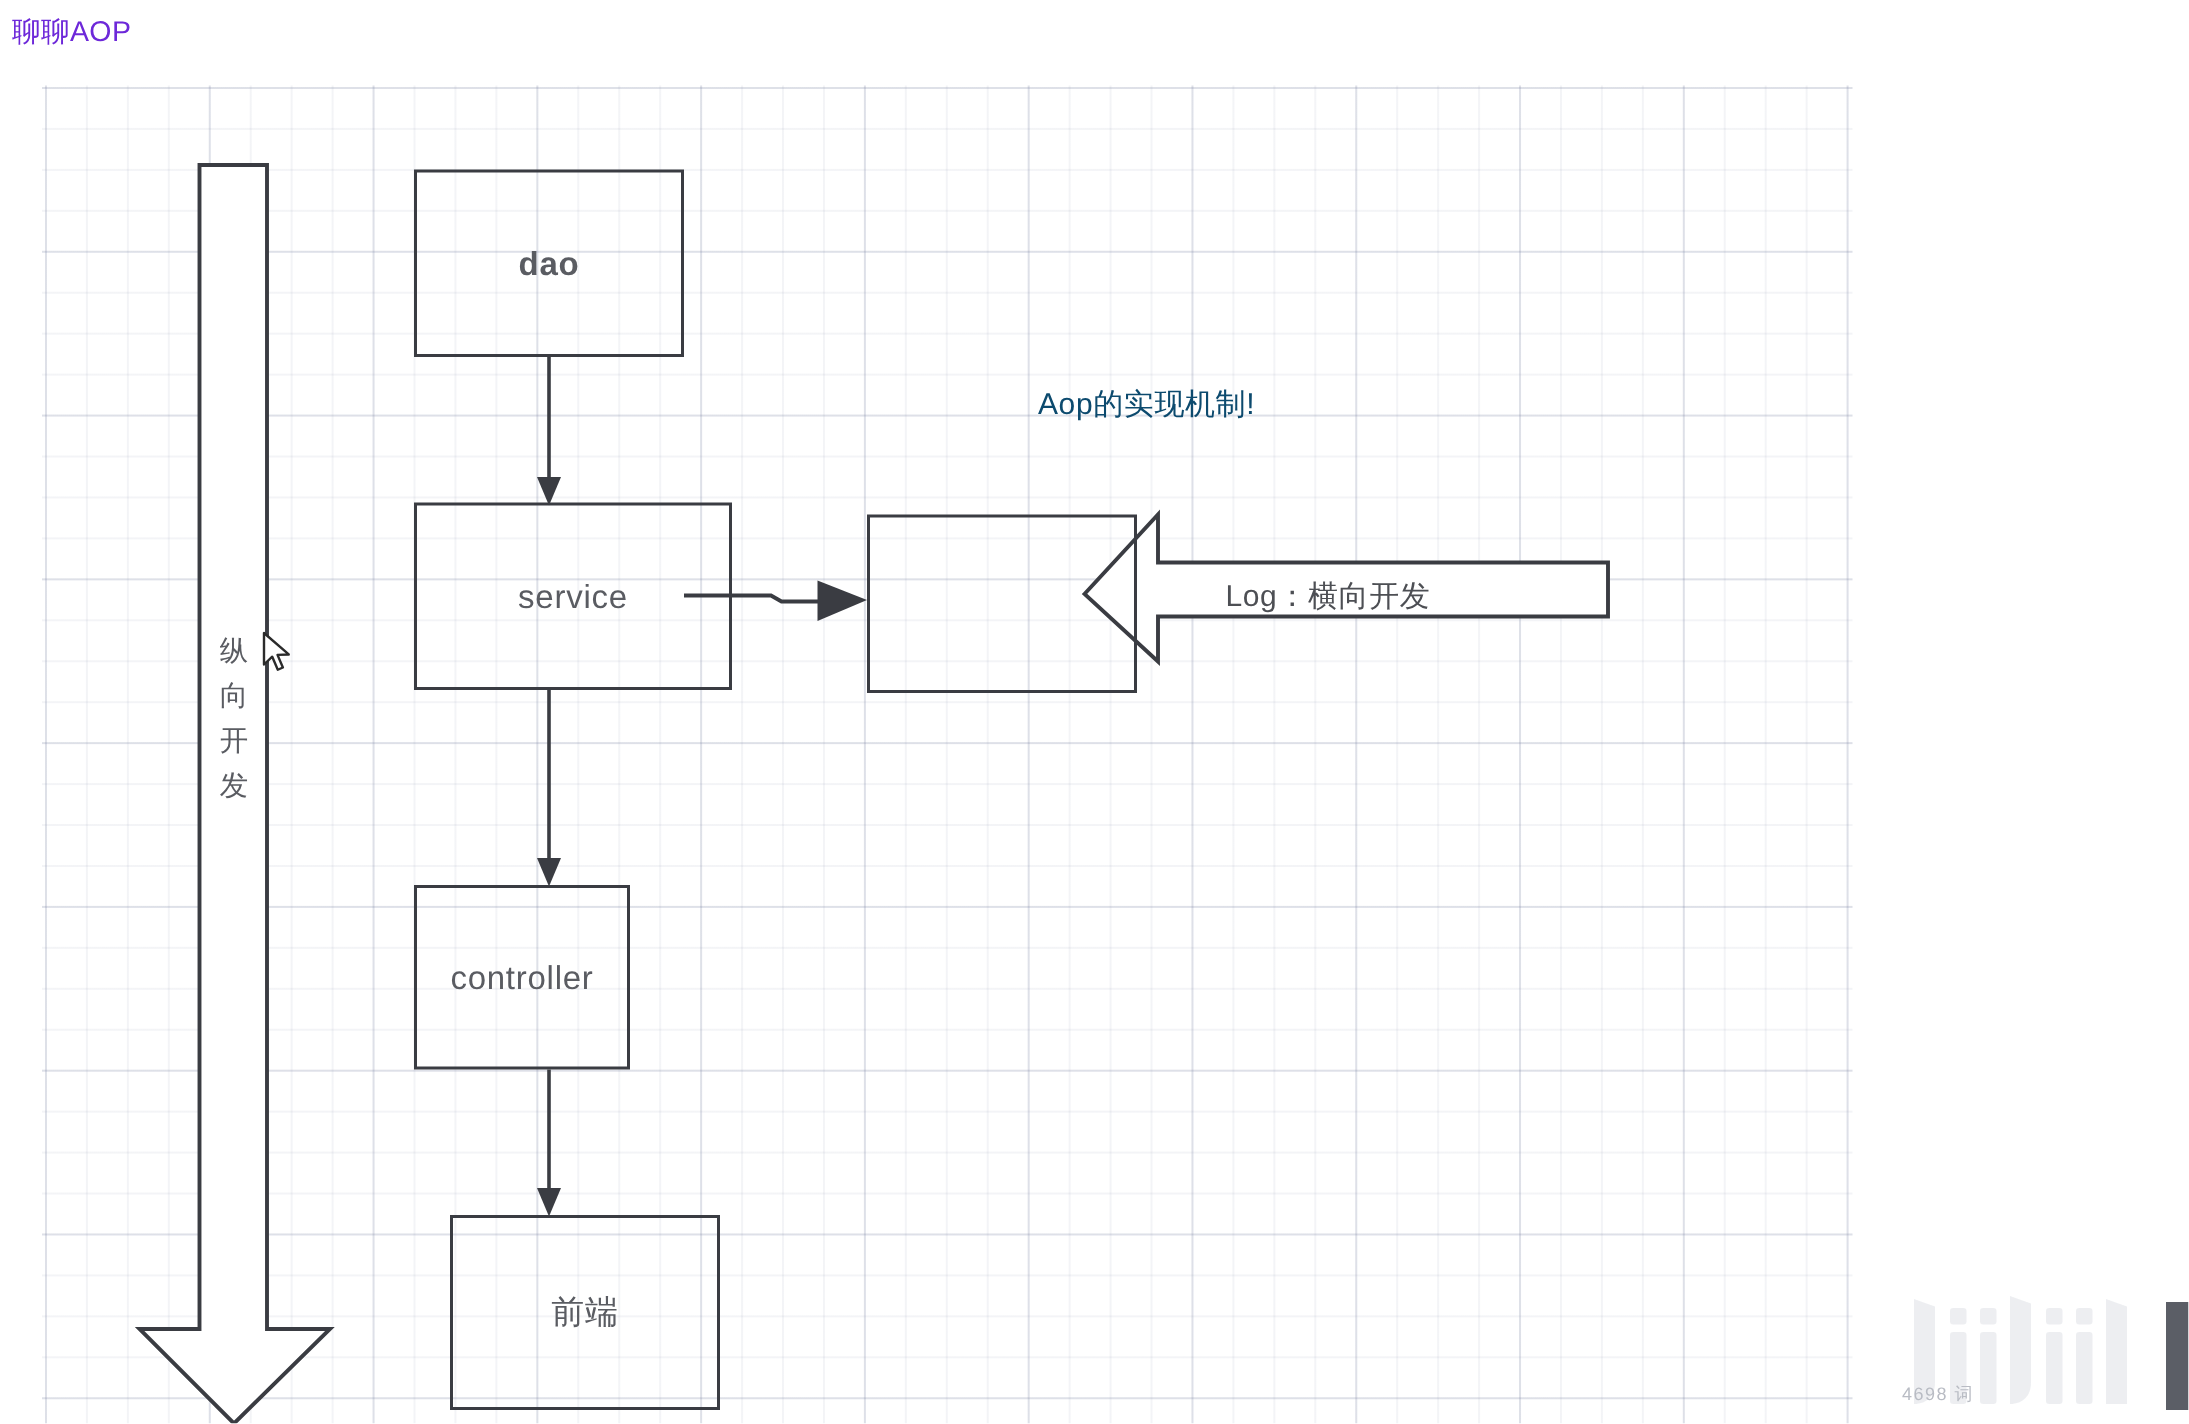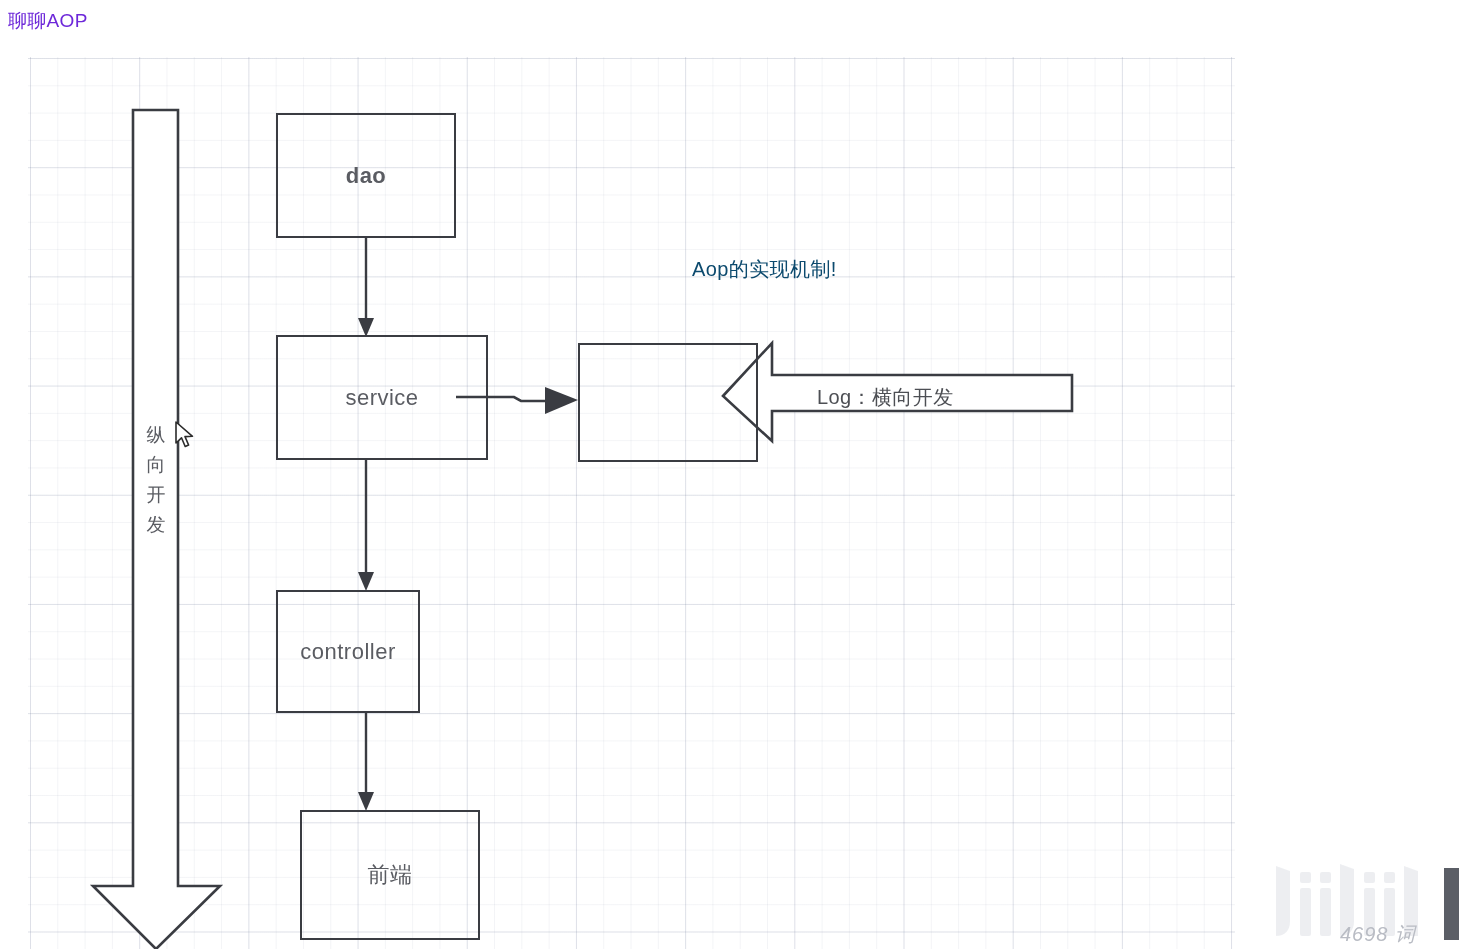--- a/index.html
+++ b/index.html
@@ -78,24 +78,23 @@
   
   .cursor { position:absolute; left:174px; top:420px; width:22px; height:30px; }
 
   
   .watermark {
     position:absolute; left:1272px; top:862px;
     width:160px; height:78px;
     opacity:.30; pointer-events:none;
   }
   .wm-text {
-    position:absolute; left:1340px; top:921px;
-    font-size:20px; color:#b9bcc4; letter-spacing:1px;
+    position:absolute; left:1268px; top:921px;
+    font-size:12px; color:#b9bcc4; letter-spacing:1px;
     user-select:none;
-    font-style:italic;
   }
   .edge-bar {
     position:absolute; left:1444px; top:868px; width:15px; height:72px;
     background:#5b5e66;
   }
 </style>
 </head>
 <body>
 
 <div id="root">

